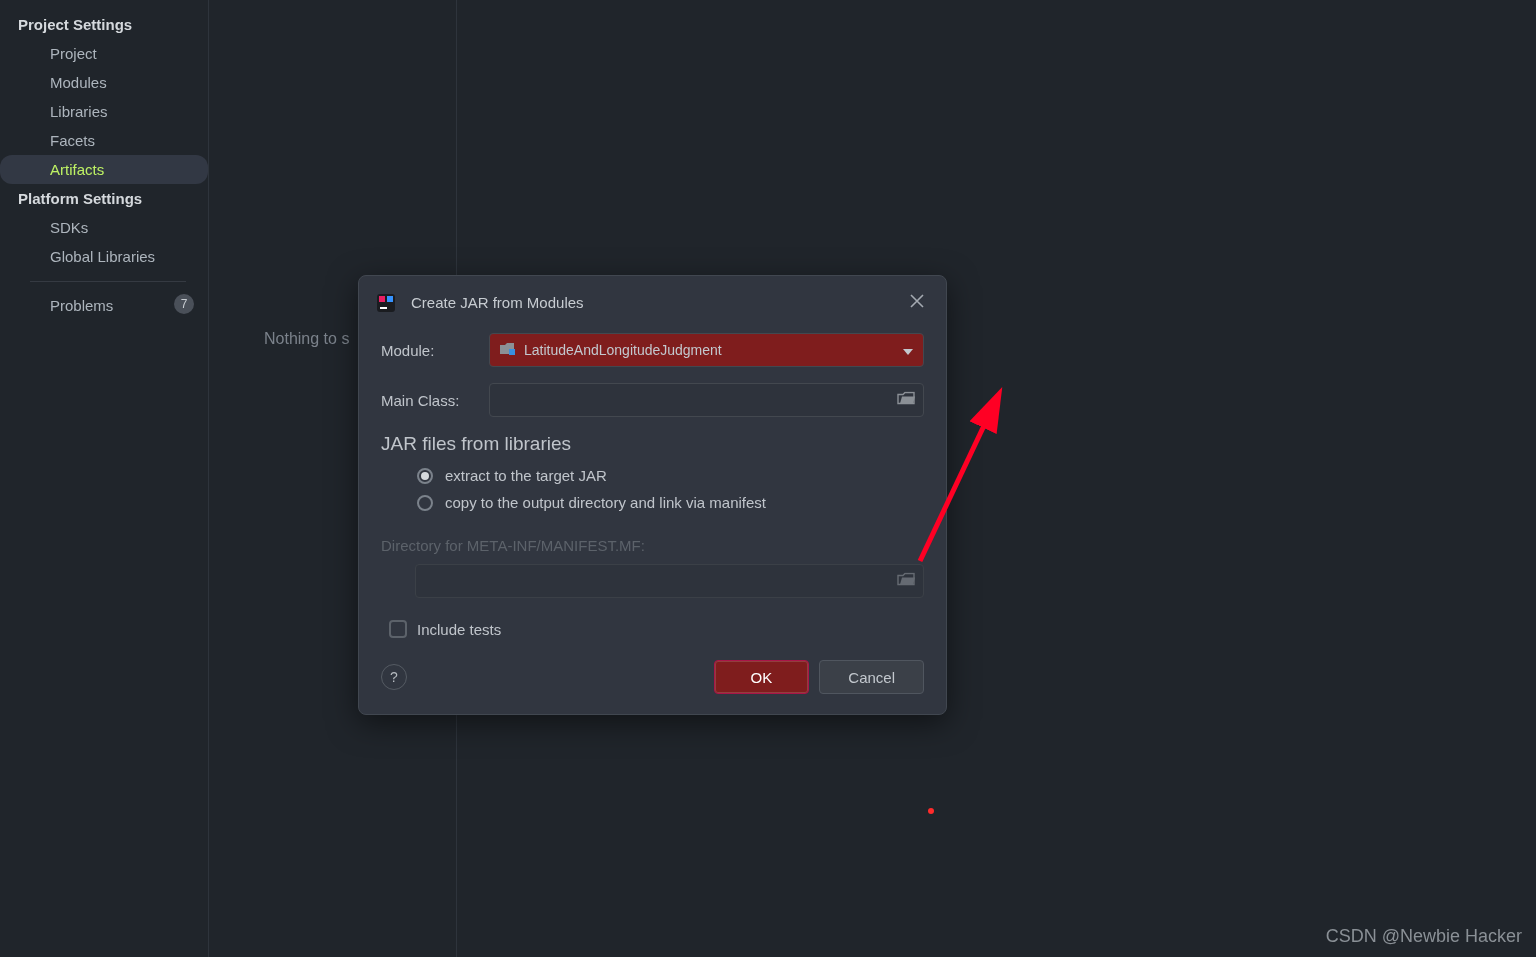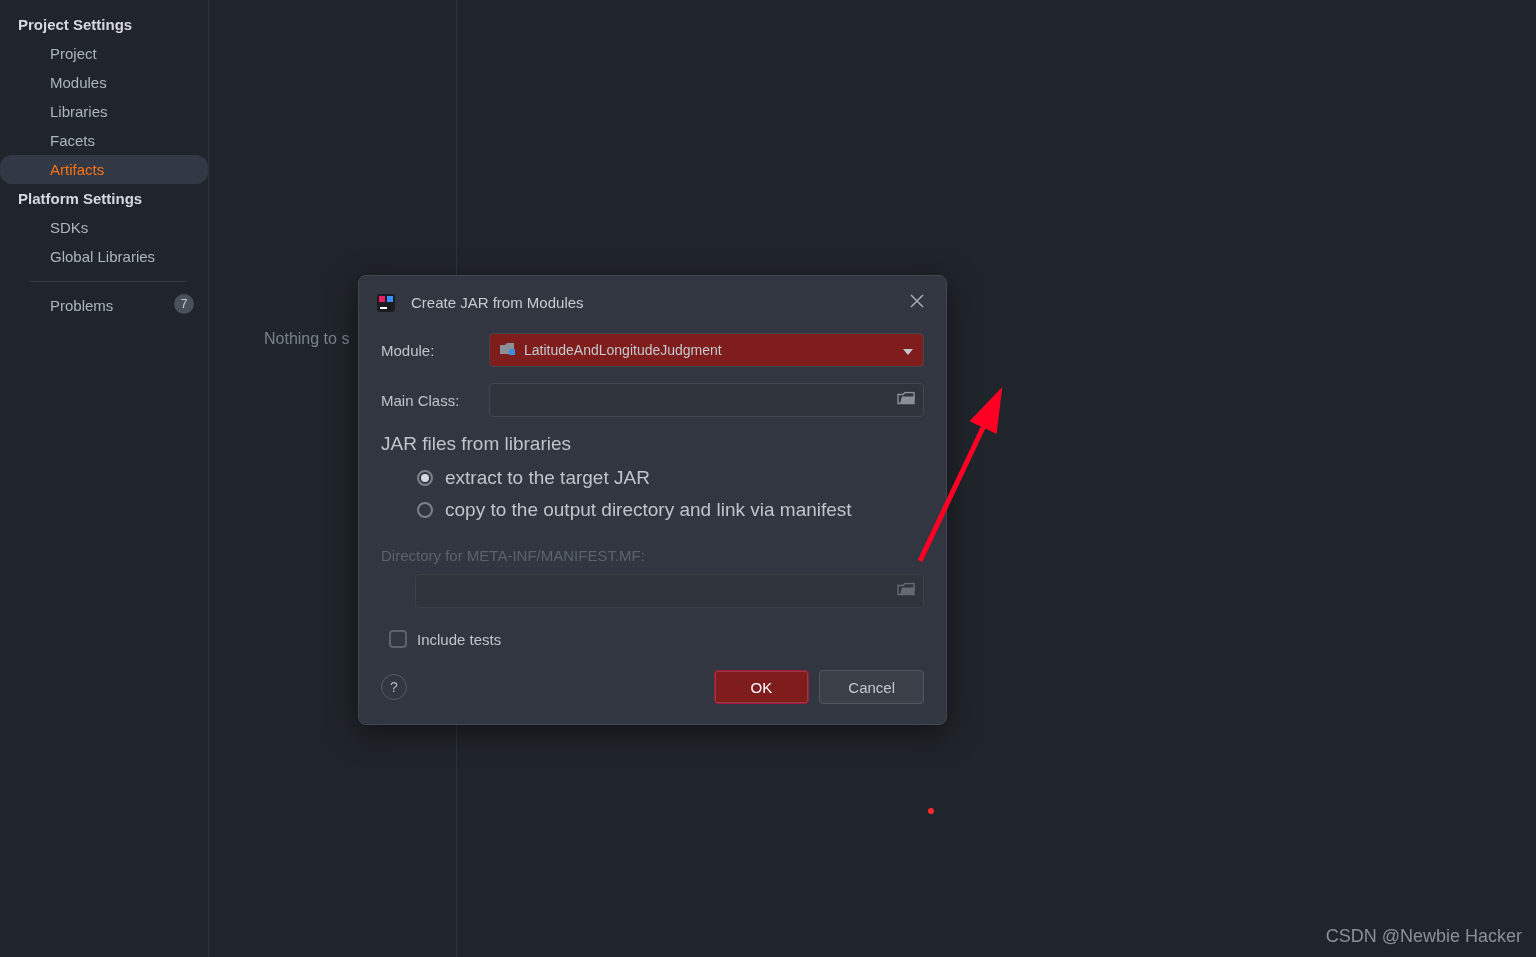--- a/index.html
+++ b/index.html
@@ -32,21 +32,21 @@
       padding: 6px 0 6px 50px;
       font-size: 15px;
       color: #adb5bd;
       cursor: pointer;
       display: flex;
       align-items: flex-end;
       justify-content: space-between;
     }
     .sidebar-item.active {
       background: #323844;
-      color: #f97316;
+      color: #bef264;
       border-radius: 12px;
     }
     .divider {
       border: none;
       border-top: 1px solid #353a42;
       margin: 10px 22px 6px 30px;
     }
     .badge {
       display: inline-flex;
       align-items: center;
@@ -174,21 +174,21 @@
     .section-lbl {
       color: #c0c5cb;
       font-size: 19px;
       margin: 8px 0 12px 0;
     }
     .radio-row {
       display: flex;
       align-items: center;
       margin: 6px 0 10px 36px;
       color: #c0c5cb;
-      font-size: 19px;
+      font-size: 15px;
       cursor: pointer;
     }
     .radio {
       width: 16px; height: 16px;
       border: 2px solid #7b828b;
       border-radius: 50%;
       margin-right: 12px;
       display: inline-flex;
       align-items: center;
       justify-content: center;

